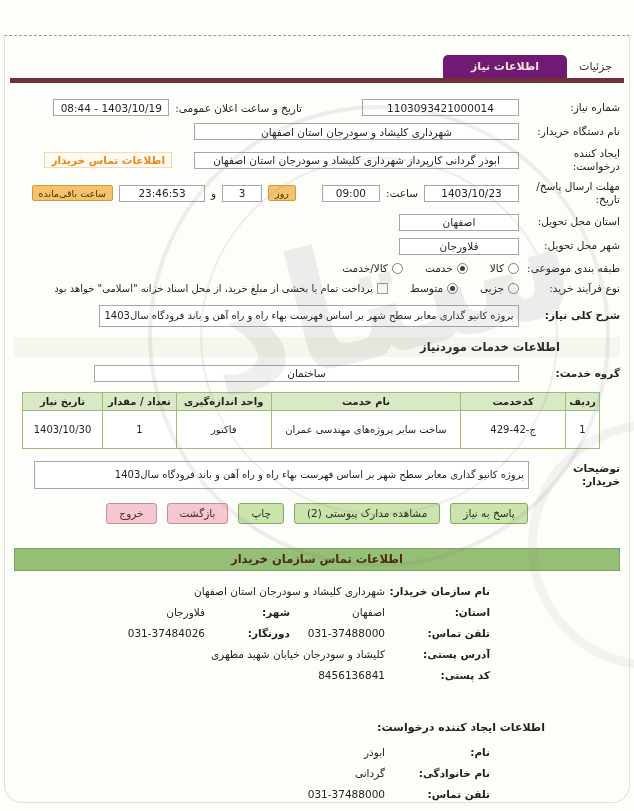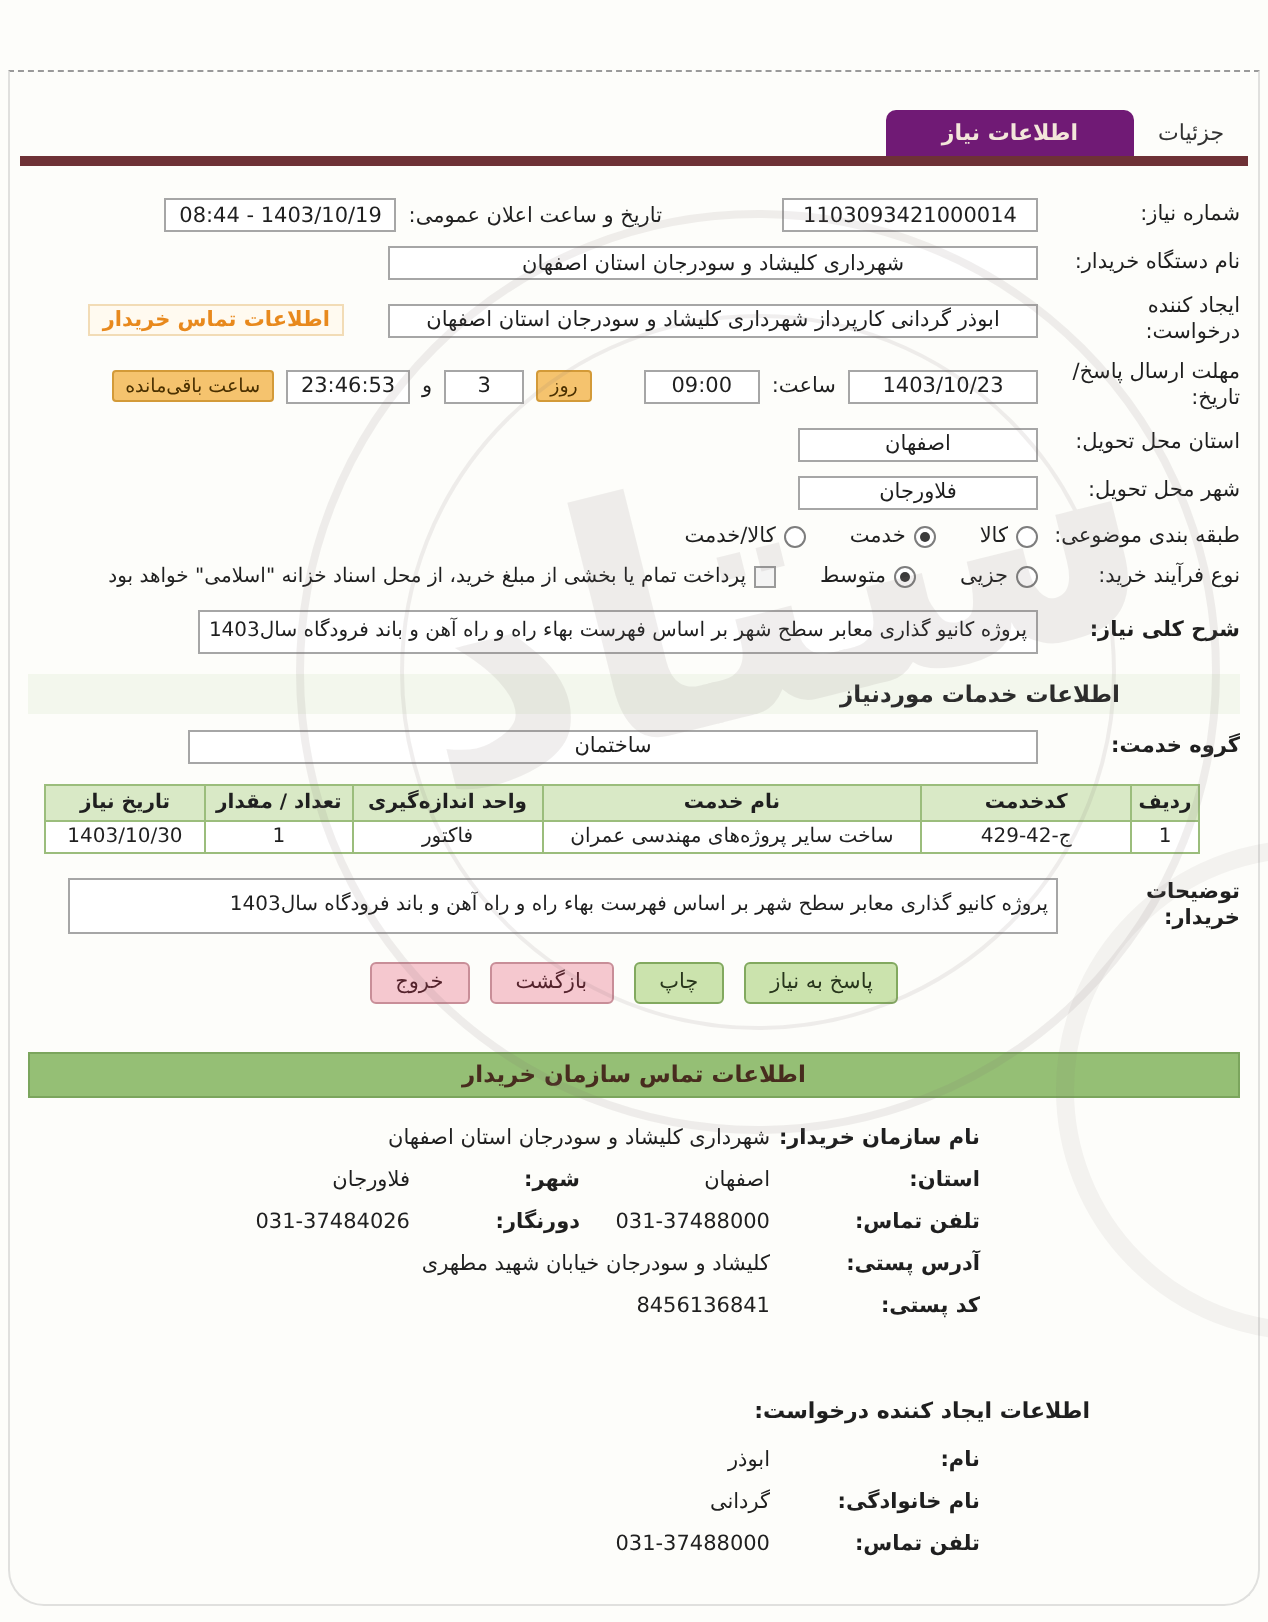--- a/index.html
+++ b/index.html
@@ -29,21 +29,21 @@
   .orange-link { color:#e8891d; font-weight:bold; font-size:10.5px; border:1px solid #f2dcb6; background:#fffaf0; padding:1px 6px; cursor:pointer; white-space:nowrap; }
   .radio { width:11px; height:11px; border:1px solid #7d7d7d; border-radius:50%; background:#fff; display:inline-block; position:relative; flex:none; }
   .radio.checked::after { content:''; position:absolute; inset:2px; background:#3a3a3a; border-radius:50%; }
   .checkbox { width:11px; height:11px; border:1px solid #9a9a9a; background:#f4f4f4; display:inline-block; flex:none; }
   .opt { display:flex; align-items:center; gap:4px; margin-left:16px; cursor:pointer; }
 
   .section-title { background:#f3f7ed; font-weight:bold; font-size:11.5px; color:#2c2c2c; padding:3px 60px 3px 0; margin:10px 0 8px; }
 
   table.svc { border-collapse:collapse; width:578px; margin:10px 20px 0 0; font-size:10px; }
   table.svc th { background:#d9e9c6; border:1px solid #9bbd7c; font-weight:bold; padding:3px 2px; }
-  table.svc td { background:#fff; border:1px solid #9bbd7c; text-align:center; padding:2px 2px; }
+  table.svc td { background:#fff; border:1px solid #9bbd7c; text-align:center; padding:13px 2px; }
 
   .btnrow { display:flex; justify-content:center; gap:10px; margin:14px 0 0; }
   .btn { font-family:inherit; font-size:10.5px; padding:3.5px 12px; border-radius:3px; border:1px solid; cursor:pointer; }
   .btn.green { background:#cbe3ad; border-color:#82a95f; color:#28361c; }
   .btn.pink { background:#f5c8cf; border-color:#c88e98; color:#54232c; }
 
   .green-bar { margin:24px 0 14px; background:#95bf75; border:1px solid #7ba55d; text-align:center; font-weight:bold; font-size:11.5px; color:#472c1e; padding:3.5px 0; }
 
   .crow { display:flex; align-items:center; margin:0 130px 9px 0; font-size:10.5px; }
   .clbl { font-weight:bold; width:105px; flex:none; }
@@ -66,21 +66,21 @@
 
   <div class="tabbar">
     <div class="tab-inactive">جزئیات</div>
     <div class="tab-active">اطلاعات نیاز</div>
   </div>
 
   <div class="content">
 
     <div class="row">
       <div class="lblcol">شماره نیاز:</div>
-      <div class="box ltr" style="width:128px">1103093421000014</div>
+      <div class="box ltr" style="width:157px">1103093421000014</div>
       <div style="width:48px"></div>
       <div style="white-space:nowrap">تاریخ و ساعت اعلان عمومی:</div>
       <div class="box ltr" style="width:116px">08:44 - 1403/10/19</div>
     </div>
 
     <div class="row">
       <div class="lblcol">نام دستگاه خریدار:</div>
       <div class="box" style="width:325px">شهرداری کلیشاد و سودرجان استان اصفهان</div>
     </div>
 
@@ -93,21 +93,21 @@
 
     <div class="row">
       <div class="lblcol">مهلت ارسال پاسخ/تاریخ:</div>
       <div class="box ltr" style="width:95px">1403/10/23</div>
       <div>ساعت:</div>
       <div class="box ltr" style="width:58px">09:00</div>
       <div style="width:14px"></div>
       <div class="badge">روز</div>
       <div class="box ltr" style="width:40px">3</div>
       <div>و</div>
-      <div class="box ltr" style="width:62px">23:46:53</div>
+      <div class="box ltr" style="width:86px">23:46:53</div>
       <div class="badge">ساعت باقی‌مانده</div>
     </div>
 
     <div class="row">
       <div class="lblcol">استان محل تحویل:</div>
       <div class="box" style="width:120px">اصفهان</div>
     </div>
 
     <div class="row">
       <div class="lblcol">شهر محل تحویل:</div>
@@ -181,20 +181,21 @@
       </tbody>
     </table>
 
     <div class="row" style="margin-top:12px">
       <div class="lblcol bold" style="width:85px">توضیحات خریدار:</div>
       <div class="box" style="width:495px; height:28px; font-size:10px; justify-content:flex-start">پروژه کانیو گذاری معابر سطح شهر بر اساس فهرست بهاء راه و راه آهن و باند فرودگاه سال1403</div>
     </div>
 
     <div class="btnrow">
       <button class="btn green">پاسخ به نیاز</button>
+      <button class="btn green">مشاهده مدارک پیوستی (2)</button>
       <button class="btn green">چاپ</button>
       <button class="btn pink">بازگشت</button>
       <button class="btn pink">خروج</button>
     </div>
 
     <div class="green-bar">اطلاعات تماس سازمان خریدار</div>
 
     <div class="crow">
       <div class="clbl">نام سازمان خریدار:</div>
       <div>شهرداری کلیشاد و سودرجان استان اصفهان</div>

